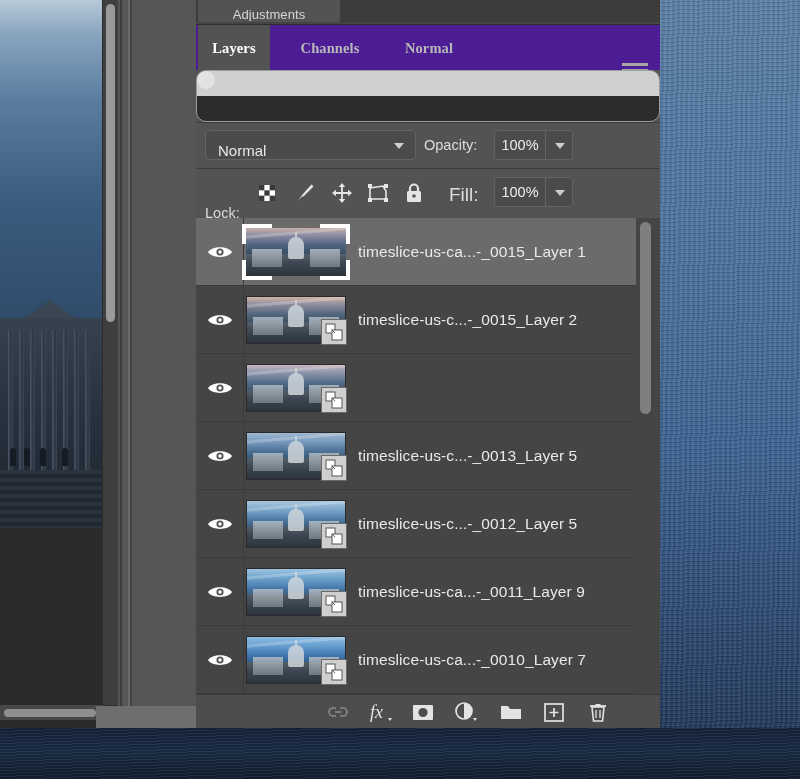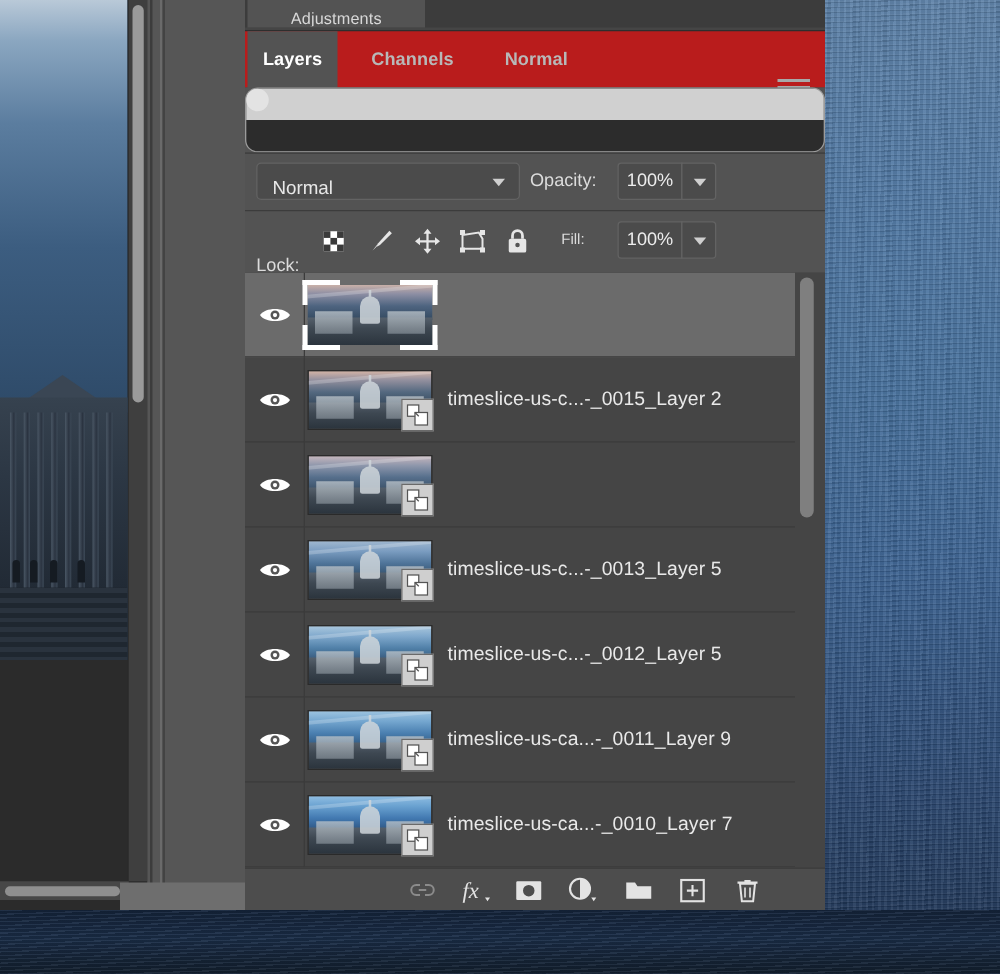--- a/index.html
+++ b/index.html
@@ -109,21 +109,21 @@
     padding-bottom:1px;
   }
   #adjust-tab span {
     font-size:13px; font-weight:normal; color:#d8d8d8; letter-spacing:.1px;
     overflow:hidden; height:13px; line-height:13px;
   }
 
   
   #tabbar {
     position:absolute; left:0; top:24px; width:464px; height:46px;
-    background:#b91c1c; border-top:1px solid #2e2e2e;
+    background:#4c1d95; border-top:1px solid #2e2e2e;font-family:Liberation Serif, serif;
   }
   .tab {
     position:absolute; top:0; height:46px;
     display:flex; align-items:center; justify-content:center;
     font-size:14.5px; letter-spacing:.1px; cursor:pointer;
   }
   .tab.active { background:#535353; color:#ffffff; font-weight:bold; }
   .tab.inactive { color:#b8b8b8; font-weight:bold; }
   #tab-layers   { left:2px;   width:72px; }
   #tab-channels { left:74px;  width:120px; }
@@ -207,21 +207,21 @@
     position:absolute; left:0; top:168px; width:464px; height:50px;
     background:#535353; border-top:1px solid #3c3c3c;
   }
   #lock-label { position:absolute; left:9px; top:15px; color:#dcdcdc; font-size:14.5px;margin-top:21px; }
   .lock-icon { position:absolute; top:12px; width:24px; height:24px; cursor:pointer; }
   #lk-trans { left:59px; }
   #lk-brush { left:97px; }
   #lk-move  { left:134px; }
   #lk-art   { left:170px; }
   #lk-all   { left:206px; }
-  #fill-label { position:absolute; left:253px; top:15px; color:#dcdcdc; font-size:12px; }
+  #fill-label { position:absolute; left:253px; top:15px; color:#dcdcdc; font-size:19px; }
   #fill-box {
     position:absolute; left:298px; top:8px; width:52px; height:30px;
     background:#4b4b4b; border:1px solid #636363; border-radius:3px 0 0 3px;
     display:flex; align-items:center; justify-content:center;
     color:#ededed; font-size:14.5px; cursor:text;
   }
   #fill-chevbtn {
     position:absolute; left:349px; top:8px; width:28px; height:30px;
     background:#4b4b4b; border:1px solid #636363; border-radius:0 3px 3px 0; cursor:pointer;
   }
@@ -490,20 +490,21 @@
               <i style="left: 0px; top: 0px; width: 30px; height: 4px;"></i>
               <i style="left: 0px; top: 0px; width: 4px; height: 20px;"></i>
               <i style="right: 0px; top: 0px; width: 30px; height: 4px;"></i>
               <i style="right: 0px; top: 0px; width: 4px; height: 20px;"></i>
               <i style="left: 0px; bottom: 0px; width: 30px; height: 4px;"></i>
               <i style="left: 0px; bottom: 0px; width: 4px; height: 20px;"></i>
               <i style="right: 0px; bottom: 0px; width: 30px; height: 4px;"></i>
               <i style="right: 0px; bottom: 0px; width: 4px; height: 20px;"></i>
             </div>
           </div>
+          <div class="layer-name">timeslice-us-ca...-_0015_Layer 1</div>
         </div>
         <div class="layer-row">
           <div class="eye-cell">
             <div class="eye-icon">
               <svg width="26" height="16" viewBox="0 0 26 16">
                 <path d="M1 8 C5 1.5 21 1.5 25 8 C21 14.5 5 14.5 1 8 Z" fill="#ffffff"></path>
                 <circle cx="13" cy="8" r="3.6" fill="#555555"></circle>
                 <circle cx="13" cy="8" r="1.7" fill="#ffffff"></circle>
               </svg>
             </div>

